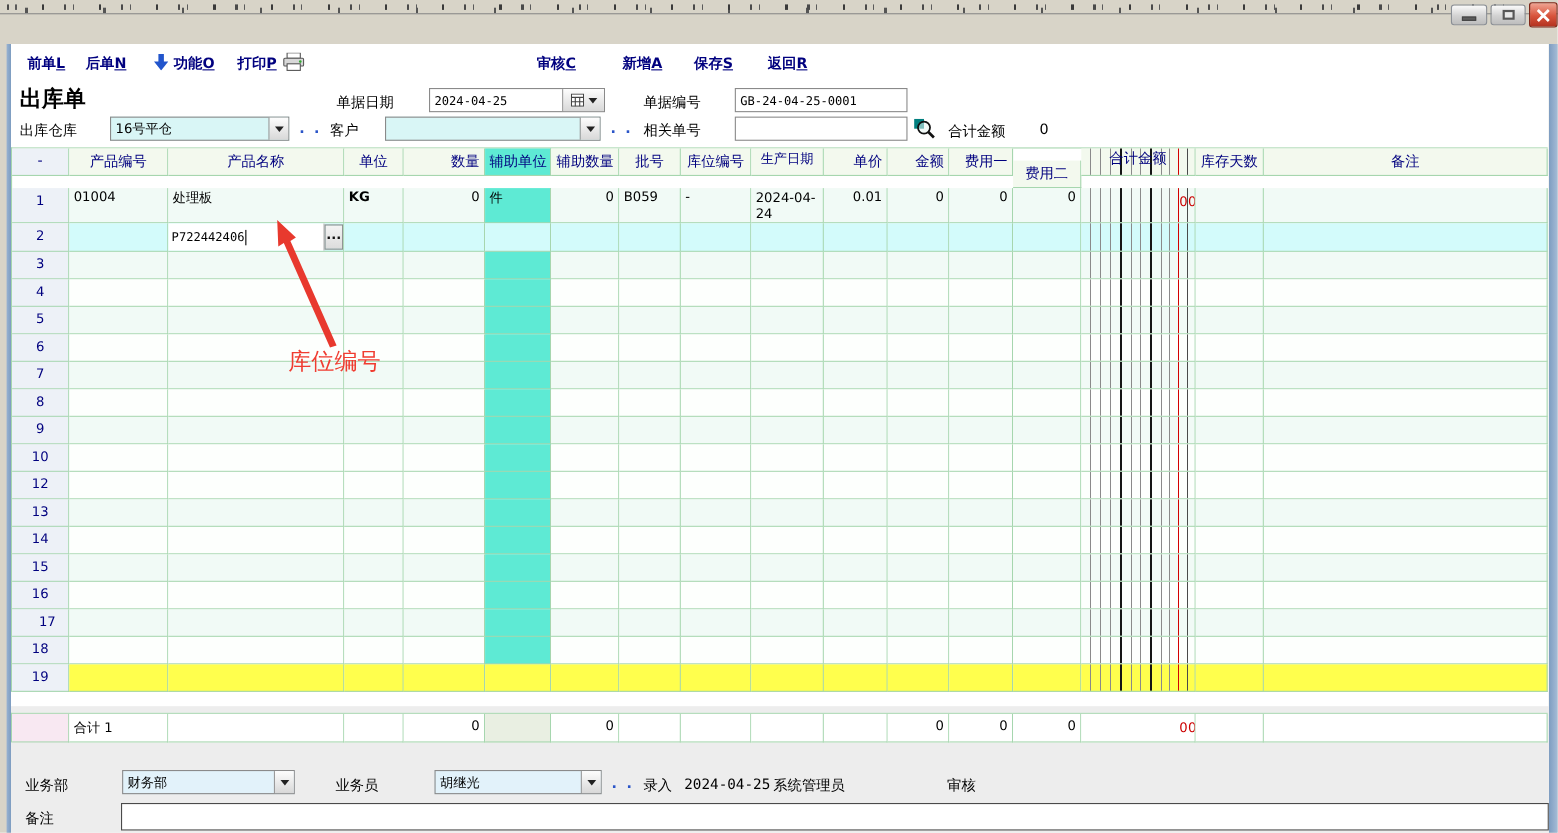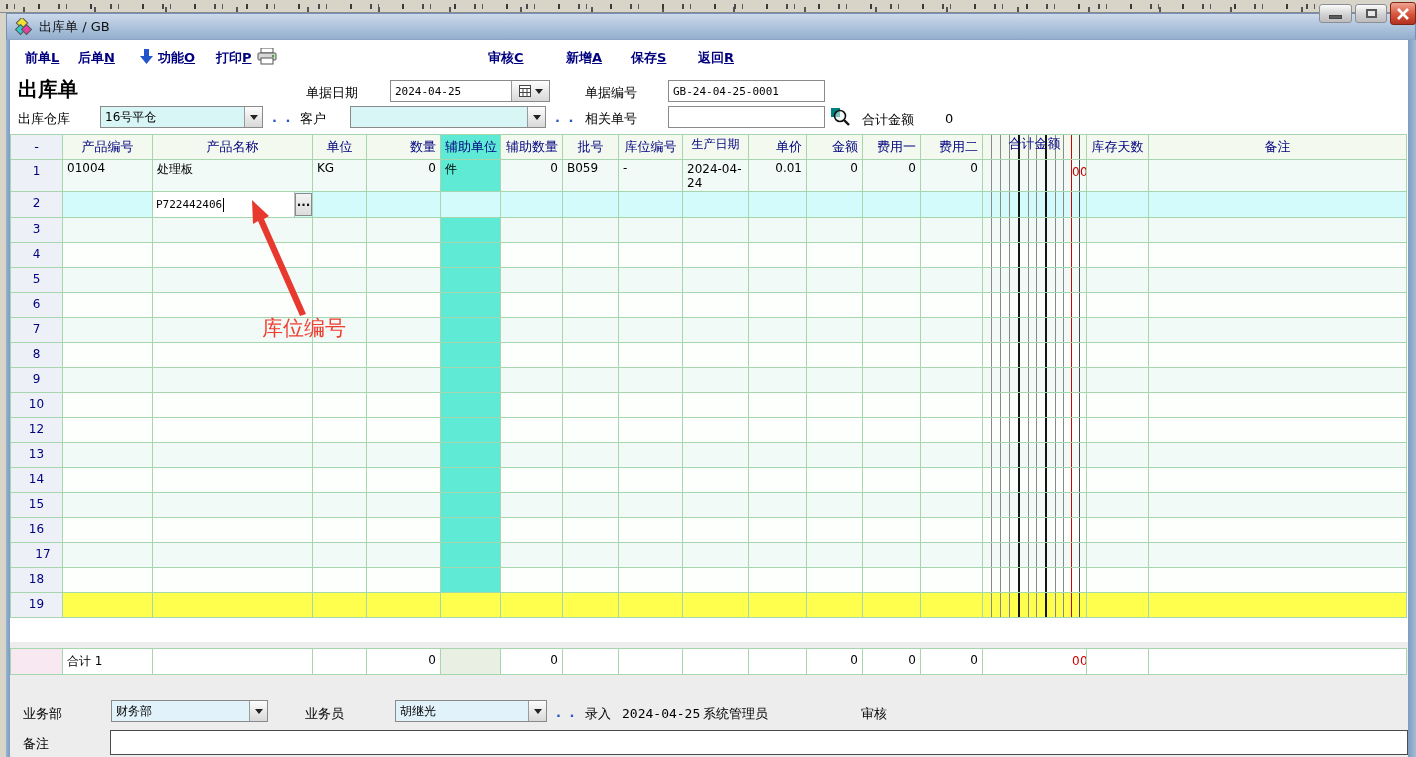--- a/index.html
+++ b/index.html
@@ -103,28 +103,20 @@
   .annot-text { position:absolute; left:262px; top:314px; font-size:21px; color:#f03c30; white-space:nowrap; }
   .annot-arrow { position:absolute; left:0; top:0; width:1416px; height:757px; pointer-events:none; }
 </style>
 </head>
 <body>
 
 <div class="page">
 
   <div class="menustrip"></div>
 
-  <div class="titlebar">
-    <svg class="title-icon" viewBox="0 0 18 18">
-      <rect x="3" y="1" width="8" height="8" transform="rotate(45 7 5)" fill="#f0e030" stroke="#555" stroke-width="1"></rect>
-      <rect x="2" y="8" width="7" height="7" transform="rotate(45 5.5 11.5)" fill="#30c8c8" stroke="#555" stroke-width="1"></rect>
-      <rect x="8" y="8" width="7" height="7" transform="rotate(45 11.5 11.5)" fill="#e040a0" stroke="#555" stroke-width="1"></rect>
-    </svg>
-    <span class="window-title">出库单 / GB</span>
-  </div>
   <div class="win-btn btn-min">
       <span class="glyph-min"></span>
     </div>
   <div class="win-btn btn-max">
       <span class="glyph-max"></span>
     </div>
   <div class="win-btn btn-close">
     <svg width="12" height="12" viewBox="0 0 12 12">
       <path d="M1 1 L11 11 M11 1 L1 11" stroke="#fff" stroke-width="2.6"></path>
     </svg>
@@ -210,30 +202,30 @@
         <div class="cell" style="width: 54px;">单位</div>
         <div class="cell" style="width: 74px; text-align: right;">数量</div>
         <div class="cell aux" style="width: 60px;">辅助单位</div>
         <div class="cell" style="width: 62px; text-align: right;">辅助数量</div>
         <div class="cell" style="width: 56px;">批号</div>
         <div class="cell" style="width: 64px;">库位编号</div>
         <div class="cell wrap" style="width: 66px;">生产日期</div>
         <div class="cell" style="width: 58px; text-align: right;">单价</div>
         <div class="cell" style="width: 56px; text-align: right;">金额</div>
         <div class="cell" style="width: 58px; text-align: right;">费用一</div>
-        <div class="cell" style="width: 62px; text-align: right;">费用二</div>
+        <div class="cell" style="width: 62px;  margin-top: 11px;">费用二</div>
         <div class="cell ledger" style="width: 104px;">合计金额</div>
         <div class="cell" style="width: 62px;">库存天数</div>
         <div class="cell" style="width: 258px;">备注</div>
       </div>
       <div class="grid-row row-tint">
         <div class="cell rownum" style="width: 52px; height: 32px;">1</div>
         <div class="cell" style="width: 90px; height: 32px;">01004</div>
         <div class="cell" style="width: 160px; height: 32px;">处理板</div>
-        <div class="cell" style="width: 54px; height: 32px;">KG</div>
+        <div class="cell" style="width: 54px; height: 32px; font-weight: bold;">KG</div>
         <div class="cell" style="width: 74px; text-align: right; height: 32px;">0</div>
         <div class="cell aux" style="width: 60px; height: 32px;">件</div>
         <div class="cell" style="width: 62px; text-align: right; height: 32px;">0</div>
         <div class="cell" style="width: 56px; height: 32px;">B059</div>
         <div class="cell" style="width: 64px; height: 32px;">-</div>
         <div class="cell wrap" style="width: 66px; height: 32px;">2024-04-24</div>
         <div class="cell" style="width: 58px; text-align: right; height: 32px;">0.01</div>
         <div class="cell" style="width: 56px; text-align: right; height: 32px;">0</div>
         <div class="cell" style="width: 58px; text-align: right; height: 32px;">0</div>
         <div class="cell" style="width: 62px; text-align: right; height: 32px;">0</div>

